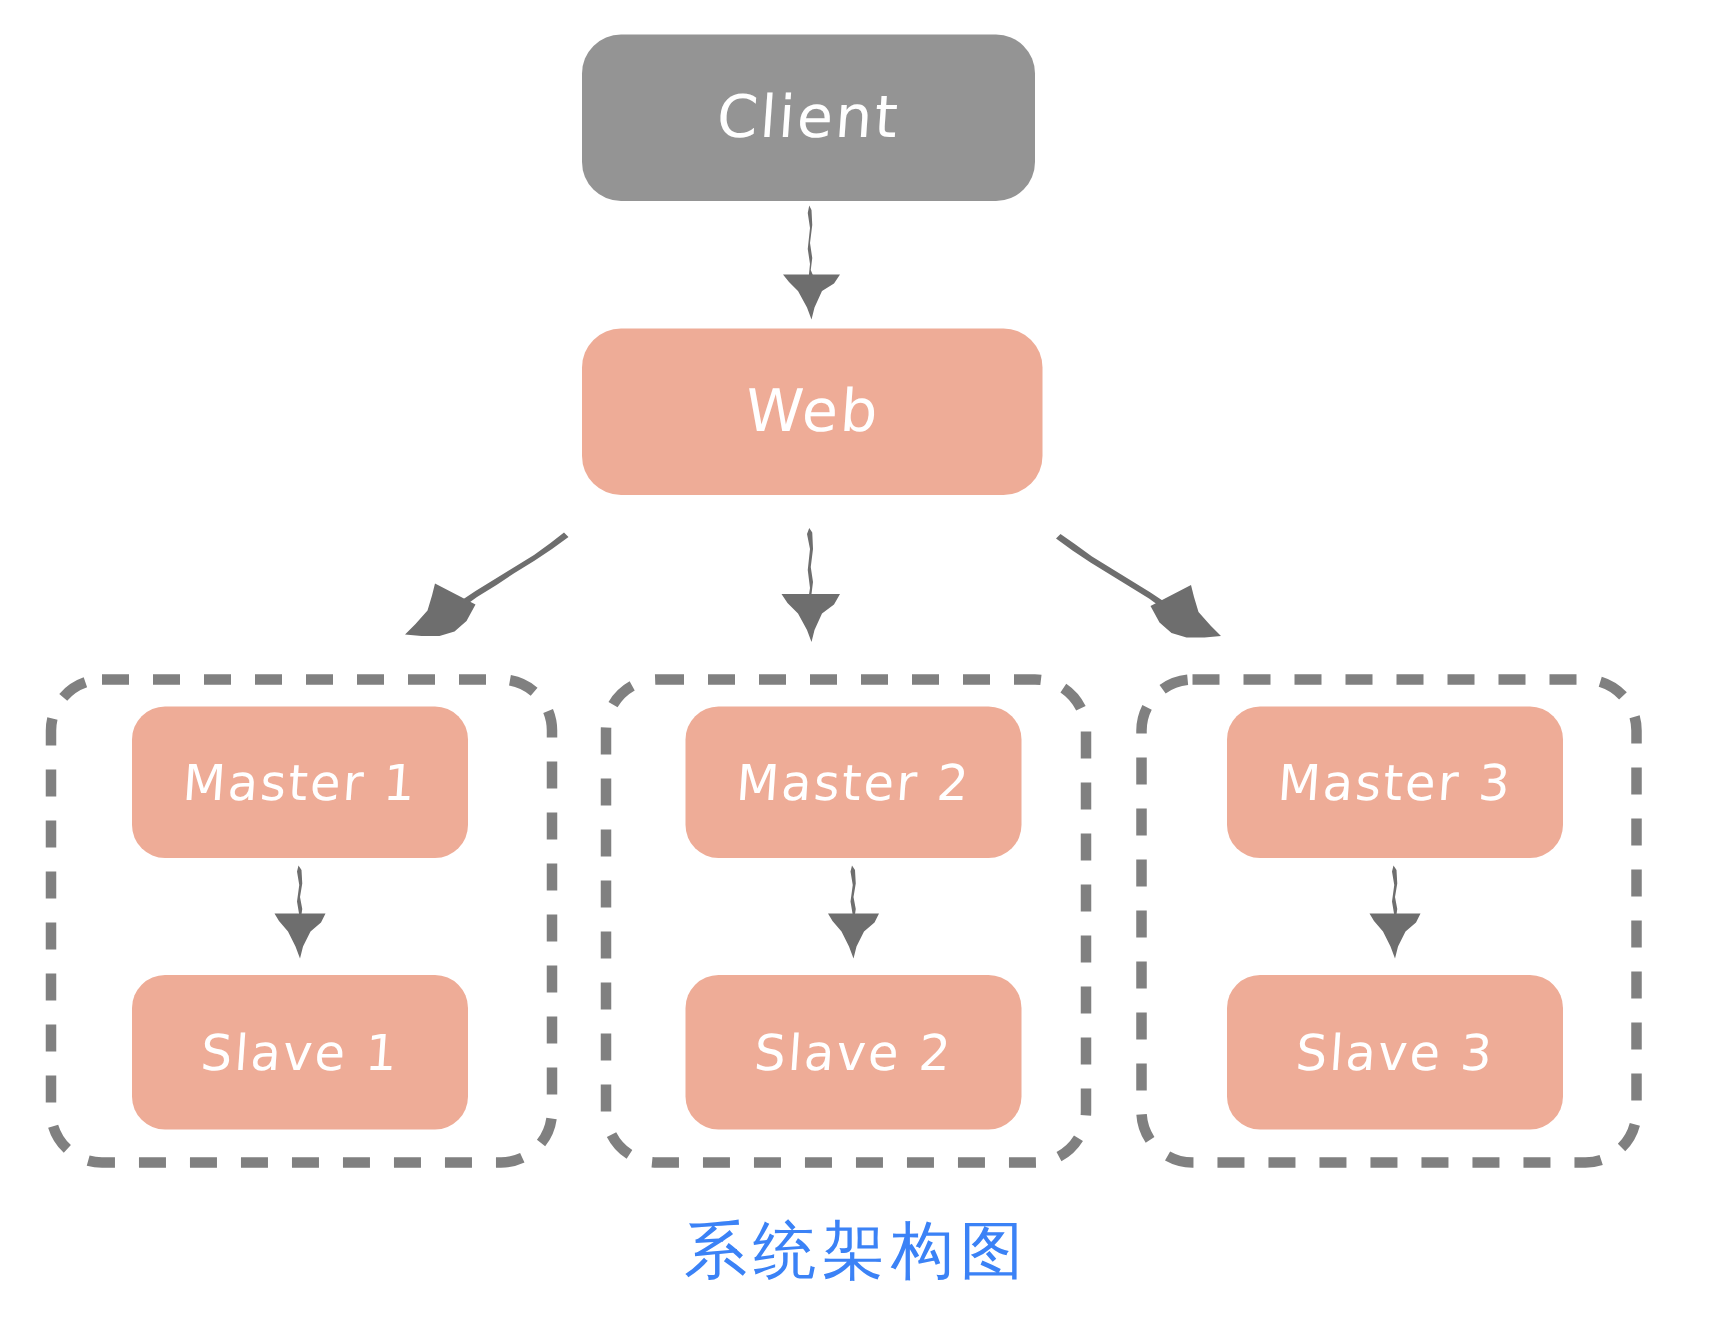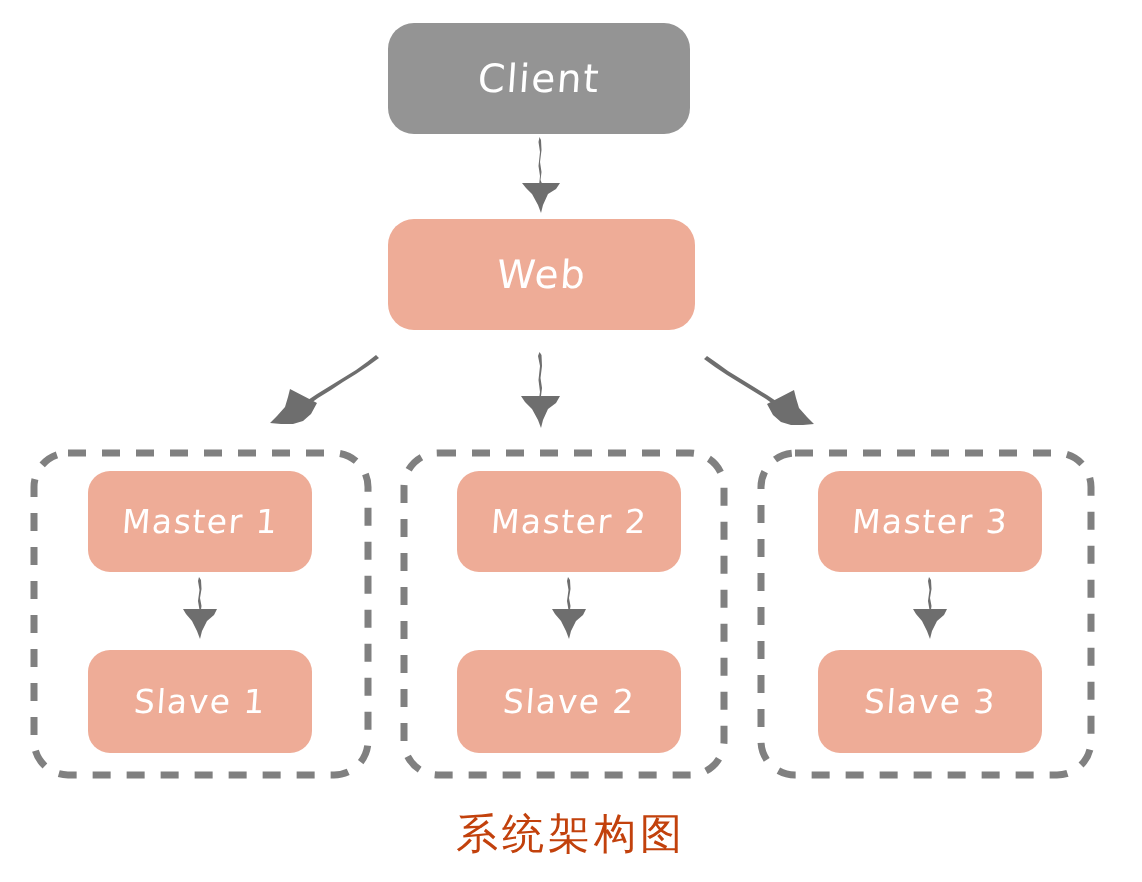--- a/index.html
+++ b/index.html
@@ -108,21 +108,21 @@
     pointer-events: none;
   }
 
   
   .caption {
     position: absolute;
     left: 0;
     top: 806px;
     width: 1142px;
     text-align: center;
-    color: #c2410c;
+    color: #3b82f6;
     font-size: 42px;
     letter-spacing: 4px;
     font-family: "DejaVu Sans", sans-serif;
     user-select: none;
   }
 </style>
 </head>
 <body>
 
 <div id="canvas">

